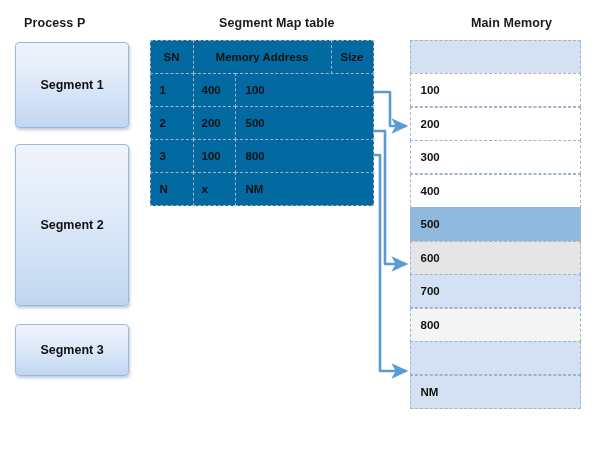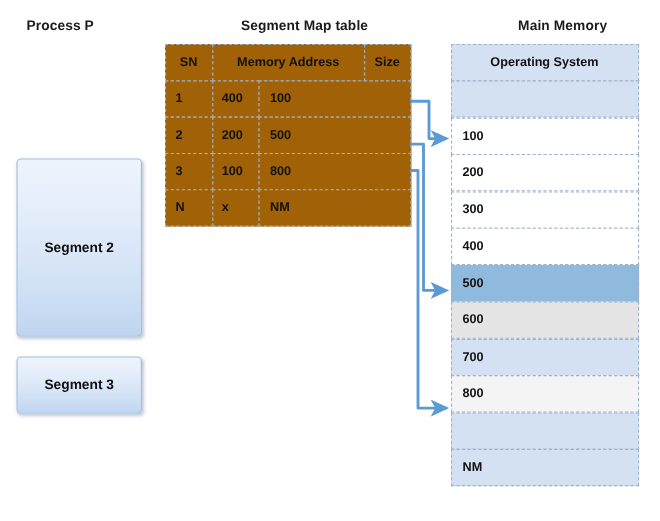--- a/index.html
+++ b/index.html
@@ -55,21 +55,21 @@
 
   
   #smt {
     position: absolute;
     left: 150px;
     top: 40px;
     width: 226px;
   }
   .smt-row { display: flex; }
   .smt-cell {
-    background: #a16207;
+    background: #0369a1;
     border: 1px dashed #9fb3cb;
     font-size: 11.5px;
     color: #111111;
     height: 34px;
     display: flex;
     align-items: center;
     margin: -0.5px;
   }
   .smt-cell.c-sn   { width: 44px;  padding-left: 9px; }
   .smt-cell.c-size { width: 43px;  padding-left: 8px; }
@@ -116,20 +116,23 @@
 </style>
 </head>
 <body>
 
 <div class="stage">
 
   <div class="title" id="title-process">Process P</div>
   <div class="title" id="title-smt">Segment Map table</div>
   <div class="title" id="title-mm">Main Memory</div>
 
+  <div class="seg-box" id="seg-1">
+    <span class="seg-label">Segment 1</span>
+  </div>
   <div class="seg-box" id="seg-2">
     <span class="seg-label">Segment 2</span>
   </div>
   <div class="seg-box" id="seg-3">
     <span class="seg-label">Segment 3</span>
   </div>
 
   <div id="smt">
     <div class="smt-row head">
       <div class="smt-cell c-sn">SN</div>
@@ -156,21 +159,20 @@
     </div>
 
     <div class="smt-row">
       <div class="smt-cell c-sn">N</div>
       <div class="smt-cell c-size">x</div>
       <div class="smt-cell c-addr">NM</div>
     </div>
   </div>
 
   <div id="mm">
-    <div class="mm-row os" style="background: rgb(211, 225, 242);">Operating System</div>
     <div class="mm-row" style="background: rgb(211, 225, 242);"></div>
     <div class="mm-row" style="background: rgb(255, 255, 255);">100</div>
     <div class="mm-row" style="background: rgb(255, 255, 255);">200</div>
     <div class="mm-row" style="background: rgb(255, 255, 255); text-align: center;">300</div>
     <div class="mm-row" style="background: rgb(255, 255, 255);">400</div>
     <div class="mm-row" style="background: rgb(143, 185, 221);">500</div>
     <div class="mm-row" style="background: #e5e5e5;">600</div>
     <div class="mm-row" style="background: rgb(211, 225, 242);">700</div>
     <div class="mm-row" style="background: rgb(244, 244, 244);">800</div>
     <div class="mm-row" style="background: rgb(211, 225, 242);"></div>

